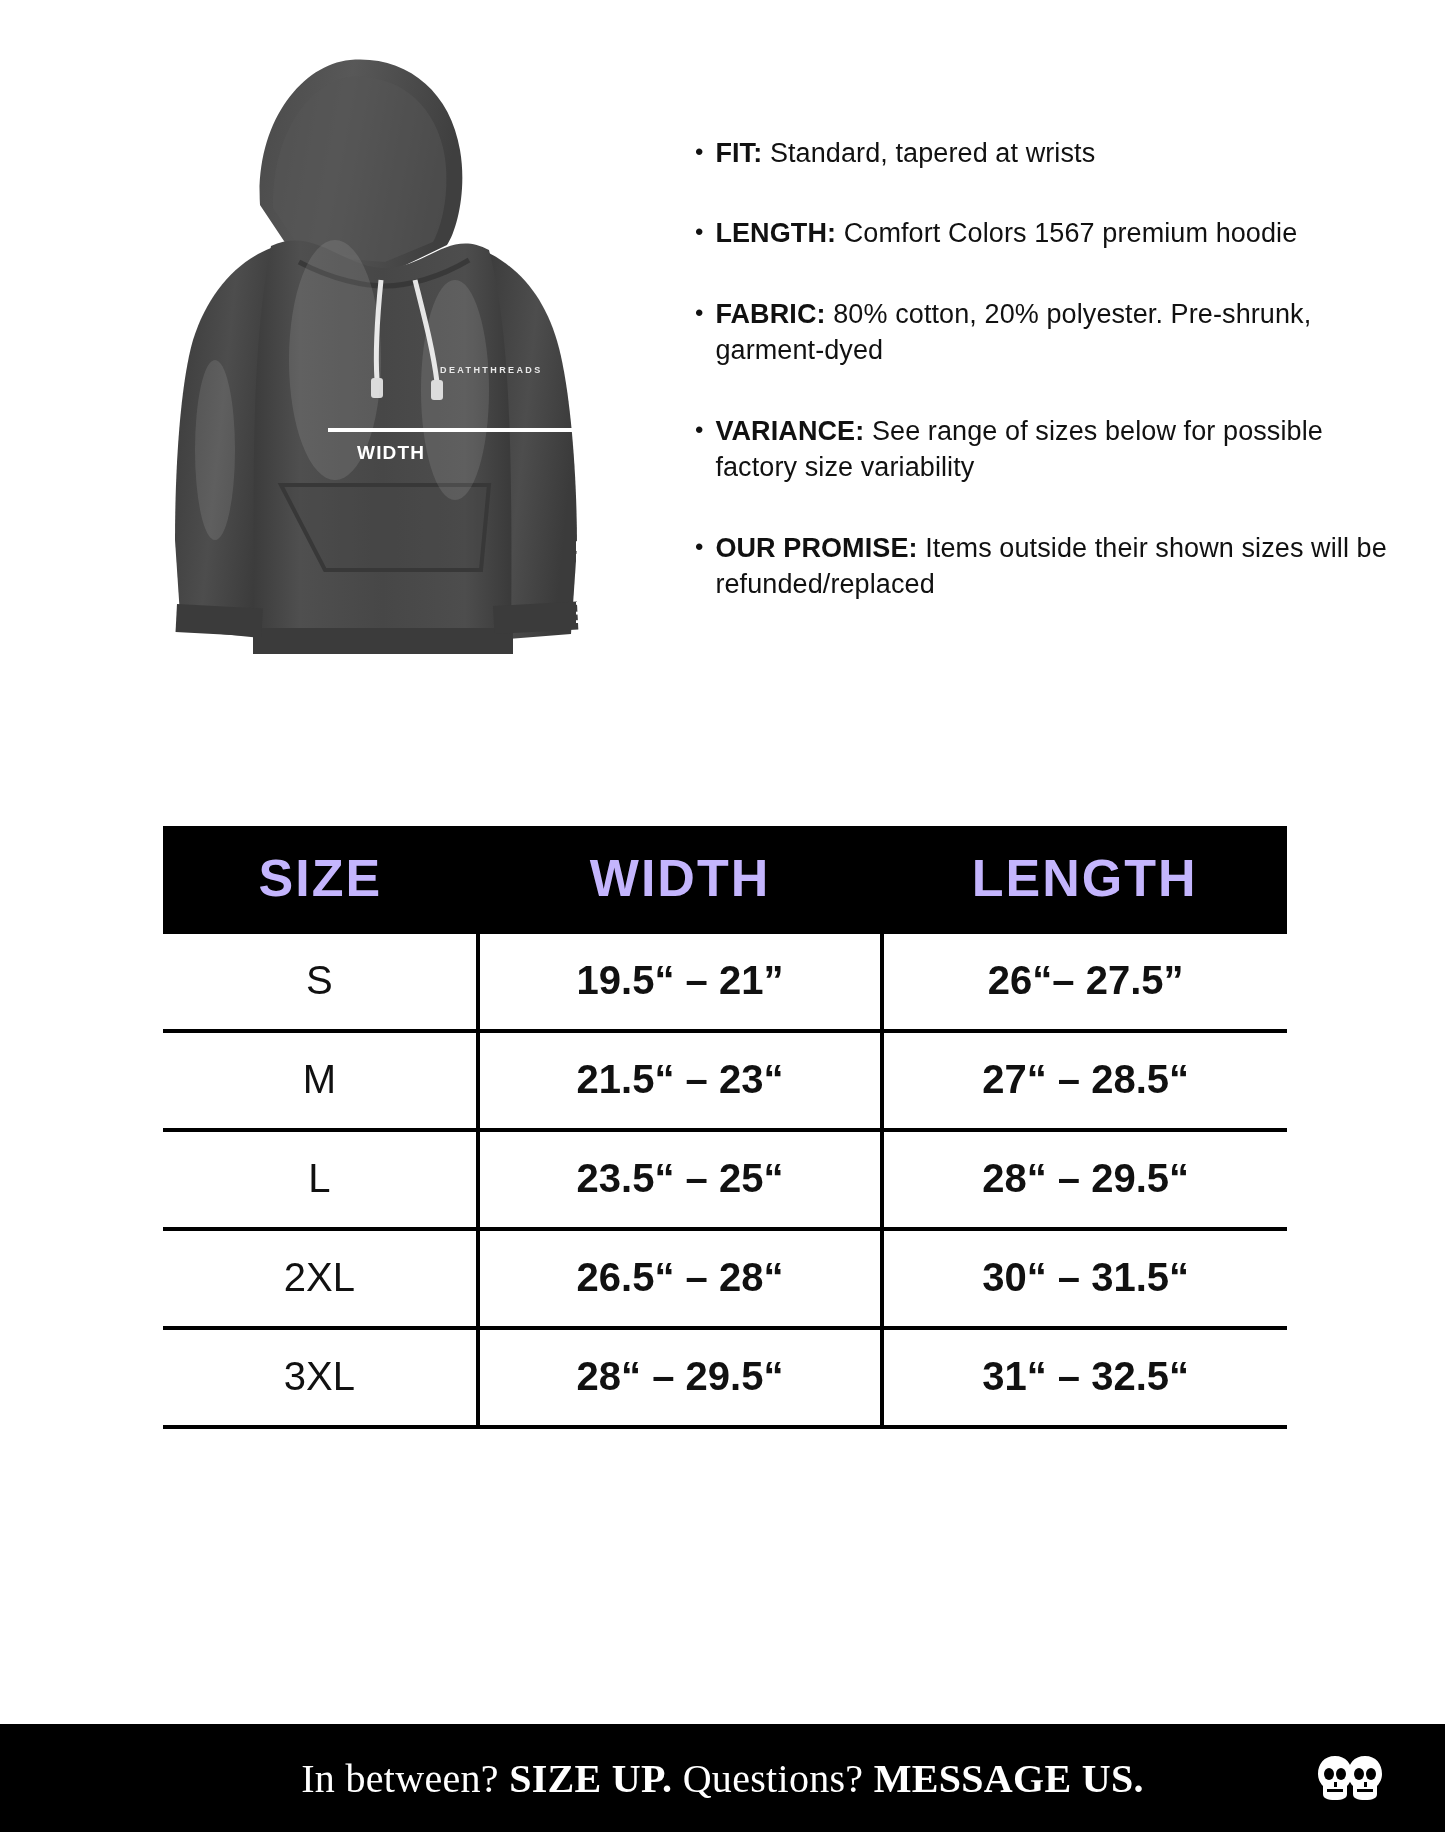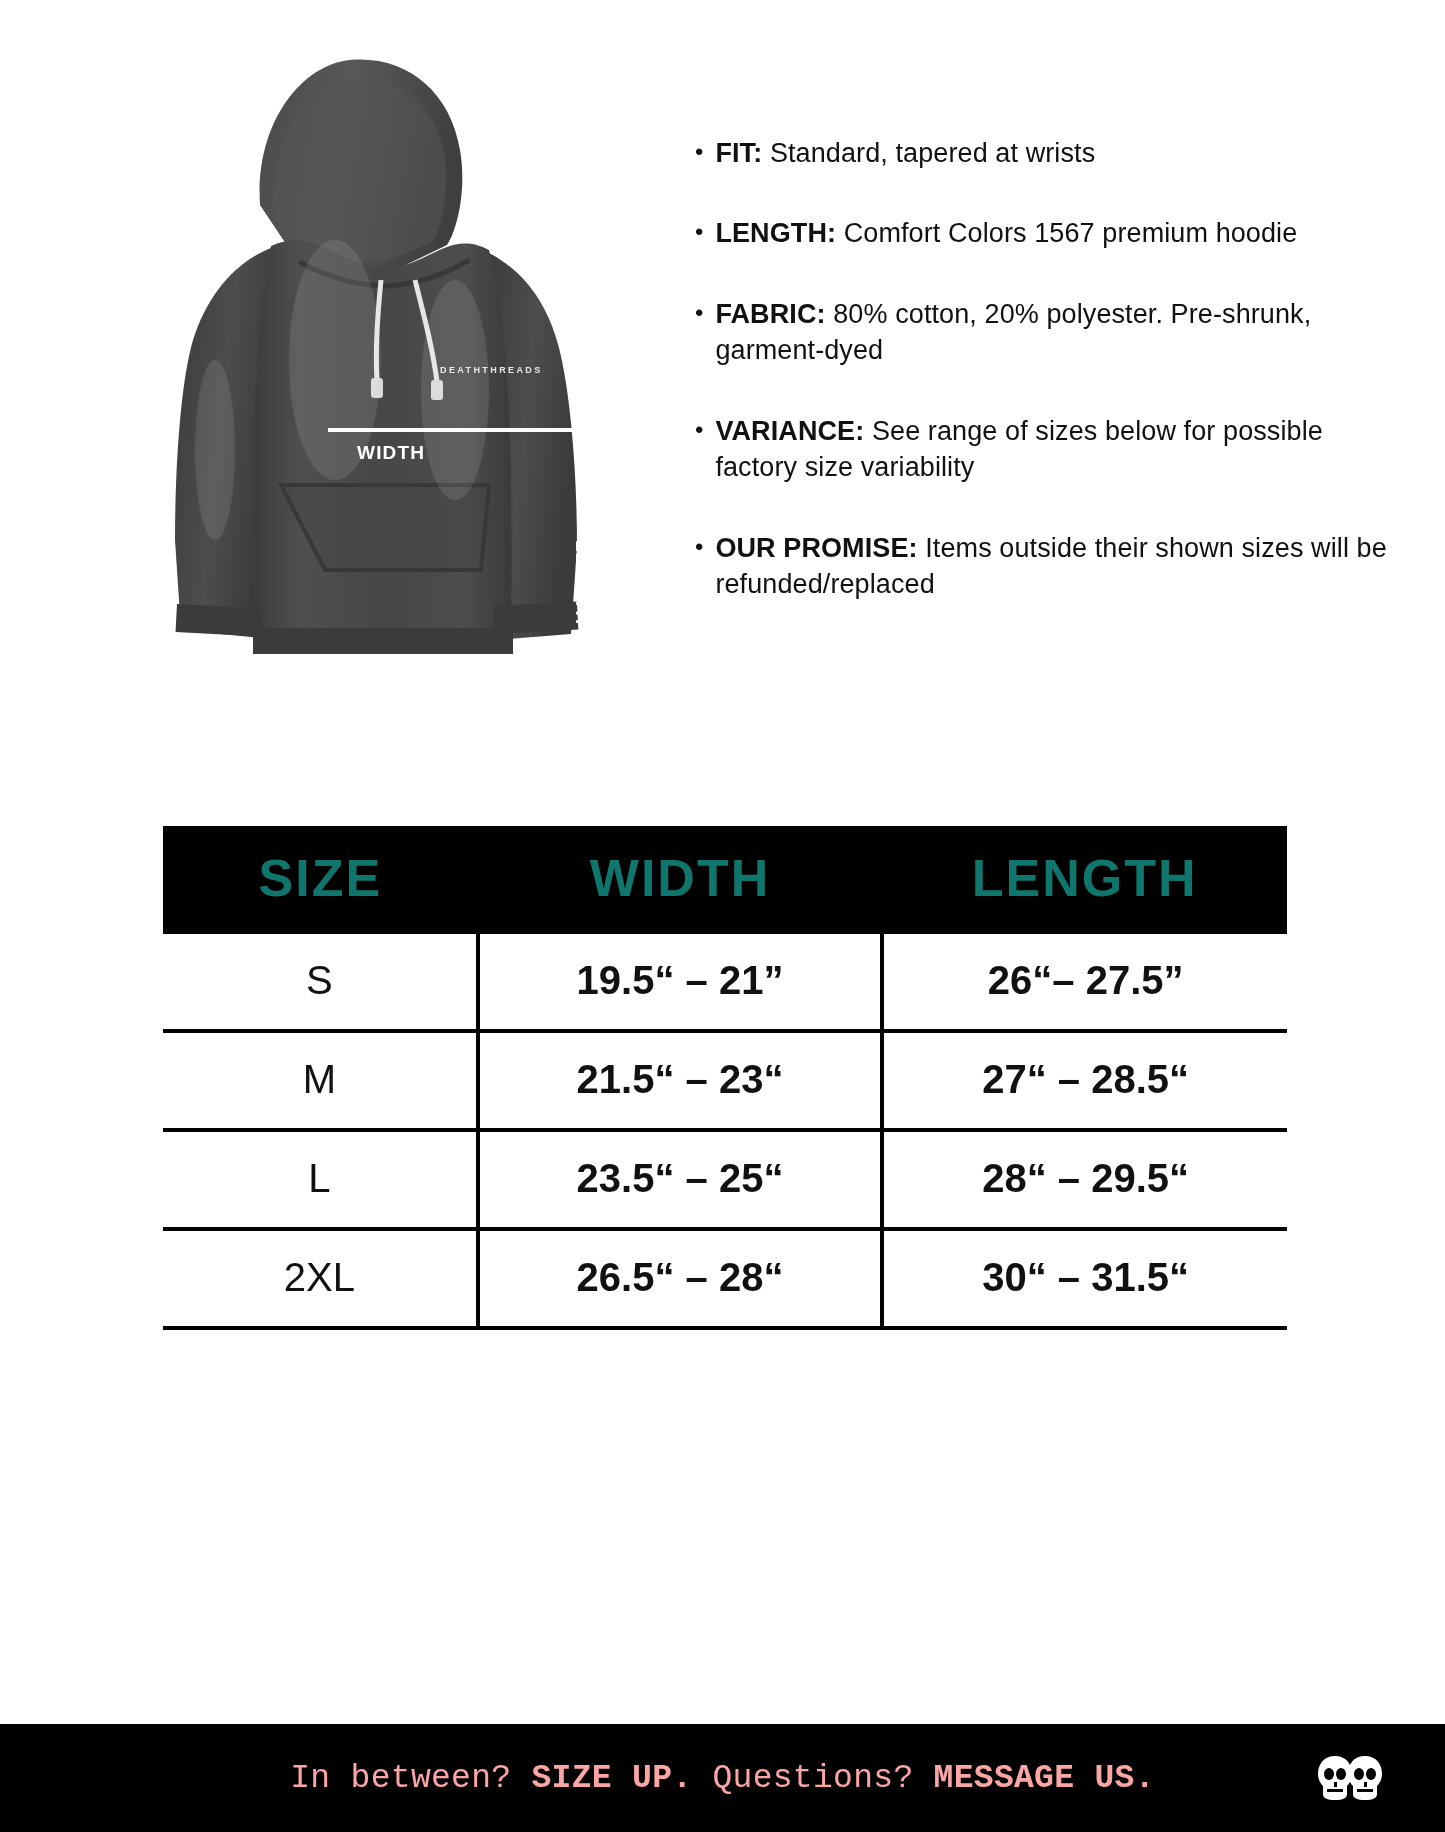--- a/index.html
+++ b/index.html
@@ -121,21 +121,21 @@
     top: 826px;
     width: 1124px;
   }
   table {
     width: 100%;
     border-collapse: collapse;
     table-layout: fixed;
   }
   thead th {
     background: #000000;
-    color: #0f766e;
+    color: #c4b5fd;
     font-size: 52px;
     font-weight: 700;
     letter-spacing: 2px;
     padding: 22px 0 26px 0;
     text-align: center;
     font-family: "Liberation Sans Narrow", "Liberation Sans", sans-serif;
   }
   tbody td {
     text-align: center;
     font-size: 38px;
@@ -170,24 +170,24 @@
     left: 0;
     bottom: 0;
     width: 1445px;
     height: 108px;
     background: #000000;
     display: flex;
     align-items: center;
     justify-content: center;
   }
   .footer-text {
-    color: #fca5a5;
-    font-size: 33px;
+    color: #ffffff;
+    font-size: 40px;
     letter-spacing: 0.3px;
-    font-family: Liberation Mono, monospace;
+    font-family: Liberation Serif, serif;
   }
   .footer-text .strong { font-weight: 700; }
   .footer-logo {
     position: absolute;
     right: 60px;
     top: 50%;
     transform: translateY(-50%);
     width: 70px;
     height: 60px;
   }
@@ -313,20 +313,25 @@
         <tr>
           <td class="size-cell">L</td>
           <td class="w-cell">23.5“ – 25“</td>
           <td class="l-cell">28“ – 29.5“</td>
         </tr>
         <tr>
           <td class="size-cell">2XL</td>
           <td class="w-cell">26.5“ – 28“</td>
           <td class="l-cell">30“ – 31.5“</td>
         </tr>
+        <tr>
+          <td class="size-cell">3XL</td>
+          <td class="w-cell">28“ – 29.5“</td>
+          <td class="l-cell">31“ – 32.5“</td>
+        </tr>
       </tbody>
     </table>
   </div>
 
   <div class="footer">
     <div class="footer-text"><span>In between? </span><span class="strong">SIZE UP.</span><span> Questions? </span><span class="strong">MESSAGE US.</span></div>
     <svg class="footer-logo" viewBox="0 0 70 60">
       <g fill="#ffffff">
         <path d="M20 8 C9 8 3 16 3 26 C3 32 6 36 8 38 L8 46 C8 50 12 52 20 52 C28 52 32 50 32 46 L32 38 C34 36 37 32 37 26 C37 16 31 8 20 8 Z"></path>
         <path d="M50 8 C39 8 33 16 33 26 C33 32 36 36 38 38 L38 46 C38 50 42 52 50 52 C58 52 62 50 62 46 L62 38 C64 36 67 32 67 26 C67 16 61 8 50 8 Z"></path>

